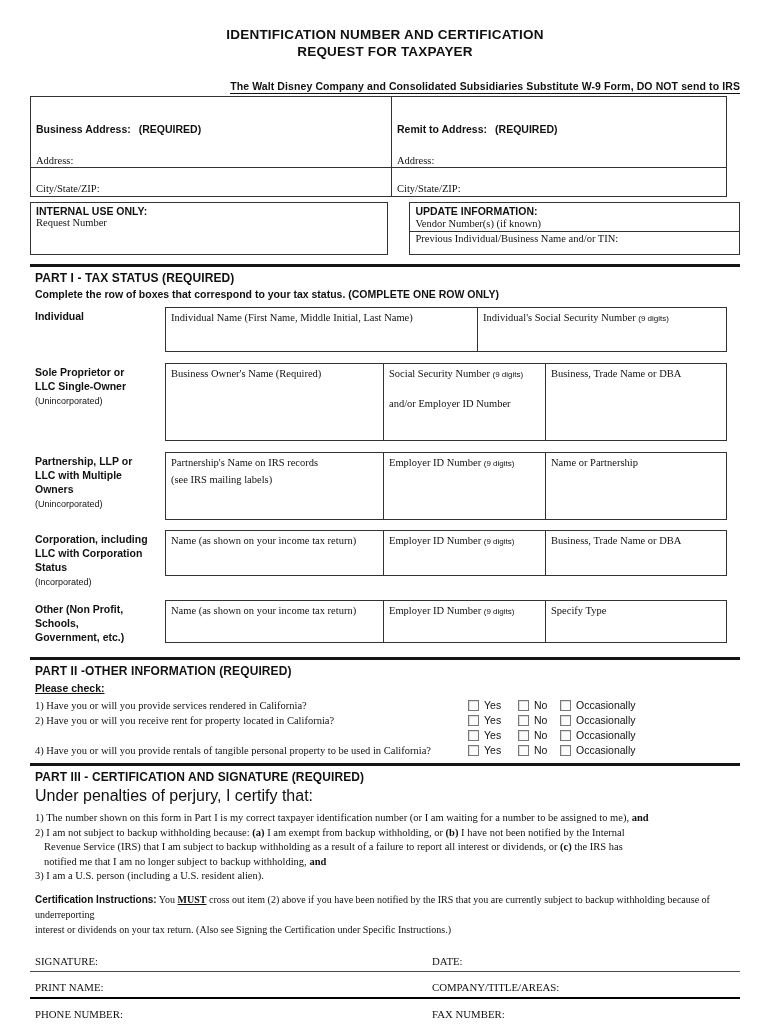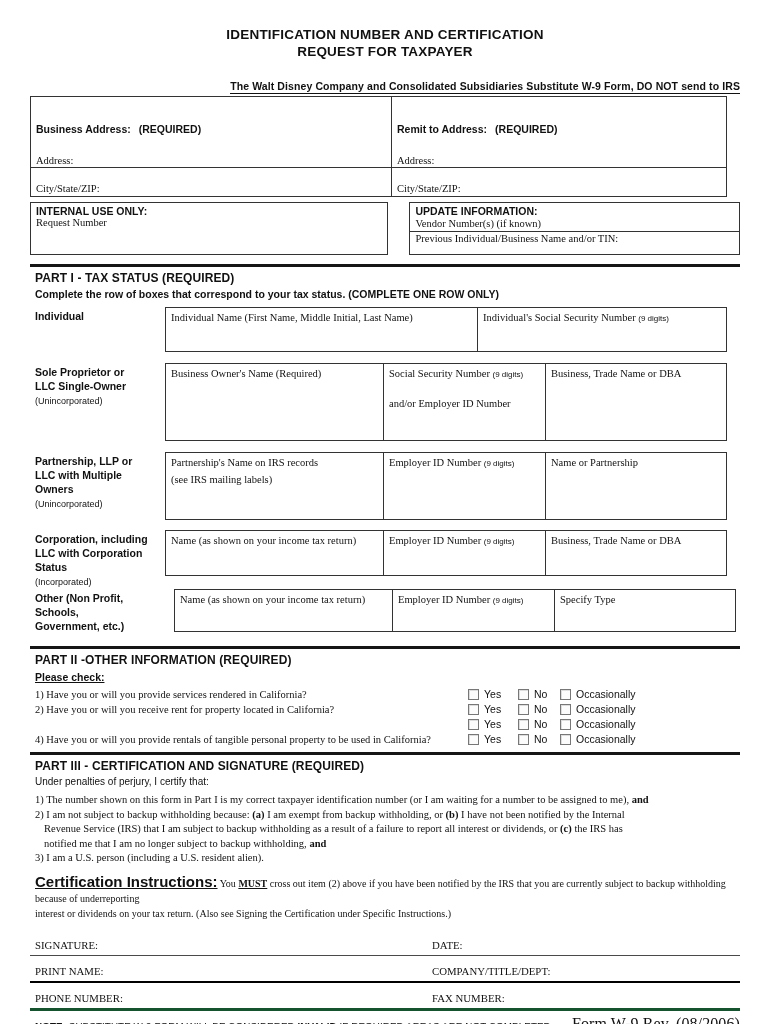--- a/index.html
+++ b/index.html
@@ -40,21 +40,21 @@
   .rule.r3{margin-top:7px;}
 
   .part-head{font-size:12px;font-weight:bold;margin:4px 0 0 5px;letter-spacing:.1px;}
   .part-sub{font-size:10.5px;font-weight:bold;margin:3px 0 0 5px;}
 
   .p1row{display:flex;}
   .p1row.m1{margin-top:7px;}
   .p1row.m2{margin-top:11px;}
   .p1row.m3{margin-top:11px;}
   .p1row.m4{margin-top:10px;}
-  .p1row.m5{margin-top:0;gap:9px;}
+  .p1row.m5{margin-top:11px;}
   .p1label{width:135px;padding:2px 6px 0 5px;font-weight:bold;font-size:10.5px;line-height:14px;}
   .p1label .sub{font-weight:normal;font-size:9px;display:block;margin-top:1px;}
   .p1table{display:flex;width:562px;border:1.6px solid #333;}
   .h45{height:45px}.h69{height:78px}.h68{height:68px}.h46{height:46px}.h43{height:43px}
   .p1cell{border-right:1.2px solid #333;padding:3px 5px;font-family:"Liberation Serif","DejaVu Serif",serif;font-size:10.5px;line-height:13px;}
   .p1cell:last-child{border-right:none;flex:1;}
   .w312{width:312px}.w218{width:218px}.w162{width:162px}
   .digits{font-family:"Liberation Sans",sans-serif;font-size:8px;}
   .gap16{display:block;margin-top:16px;}
   .gap4{display:block;margin-top:4px;}
@@ -69,23 +69,23 @@
   .chk.no{width:42px;}
   .chk.occ{flex:1;}
   .chk .box{width:11px;height:11px;border:1px solid #777;background:#fcfcfc;box-shadow:inset 1px 1px 0 #ddd;flex:none;}
   .chk .lbl{font-size:10.5px;}
 
   .p2footer{margin-top:6px;padding-left:5px;font-family:"Liberation Serif","DejaVu Serif",serif;font-size:10.2px;}
   .sg-b{font-weight:bold;}
   .sg-bu{font-weight:bold;text-decoration:underline;}
   .sg-sb{font-family:"Liberation Sans",sans-serif;font-weight:bold;font-size:9.8px;}
   .sg-i{font-family:"Liberation Sans",sans-serif;font-style:italic;font-size:9.8px;}
-  .sg-sbu{font-family:"Liberation Sans",sans-serif;font-weight:bold;text-decoration:underline;font-size:15px;}
-
-  .p3intro{font-size:10px;margin:3px 0 0 5px;}
+  .sg-sbu{font-family:"Liberation Sans",sans-serif;font-weight:bold;font-size:10px;}
+
+  .p3intro{font-size:16px;margin:3px 0 0 5px;}
   .p3items{margin-top:6px;}
   .p3item{padding-left:5px;font-family:"Liberation Serif","DejaVu Serif",serif;font-size:10.5px;line-height:14.5px;}
   .p3item.indent{padding-left:14px;}
   .cert{margin-top:8px;padding-left:5px;font-family:"Liberation Serif","DejaVu Serif",serif;font-size:10px;line-height:15px;}
 
   .sig-section{margin-top:16px;}
   .sig-row{display:flex;font-family:"Liberation Serif","DejaVu Serif",serif;font-size:10.8px;padding:2px 0 4px 5px;}
   .sig-row .left{width:397px;}
   .sig-row.r1{border-bottom:1.5px solid #4a4a4a;}
   .sig-row.r2{border-bottom:2px solid #000;margin-top:7px;}
@@ -335,21 +335,21 @@
     <div>interest or dividends on your tax return.  (Also see Signing the Certification under Specific Instructions.)</div>
   </div>
 
   <div class="sig-section">
     <div class="sig-row r1">
       <span class="left">SIGNATURE:</span>
       <span>DATE:</span>
     </div>
     <div class="sig-row r2">
       <span class="left">PRINT NAME:</span>
-      <span>COMPANY/TITLE/DEPT:</span>
+      <span>COMPANY/TITLE/AREAS:</span>
     </div>
     <div class="sig-row r3">
       <span class="left">PHONE NUMBER:</span>
       <span>FAX NUMBER:</span>
     </div>
   </div>
 
   <div class="note-row">
     <span class="note-left"><span class="sg-b">NOTE:</span><span>  SUBSTITUTE W-9 FORM WILL BE CONSIDERED </span><span class="sg-bu">INVALID</span><span> IF REQUIRED AREAS ARE NOT COMPLETED.</span></span>
     <span class="note-right">Form W-9 Rev. (08/2006)</span>

